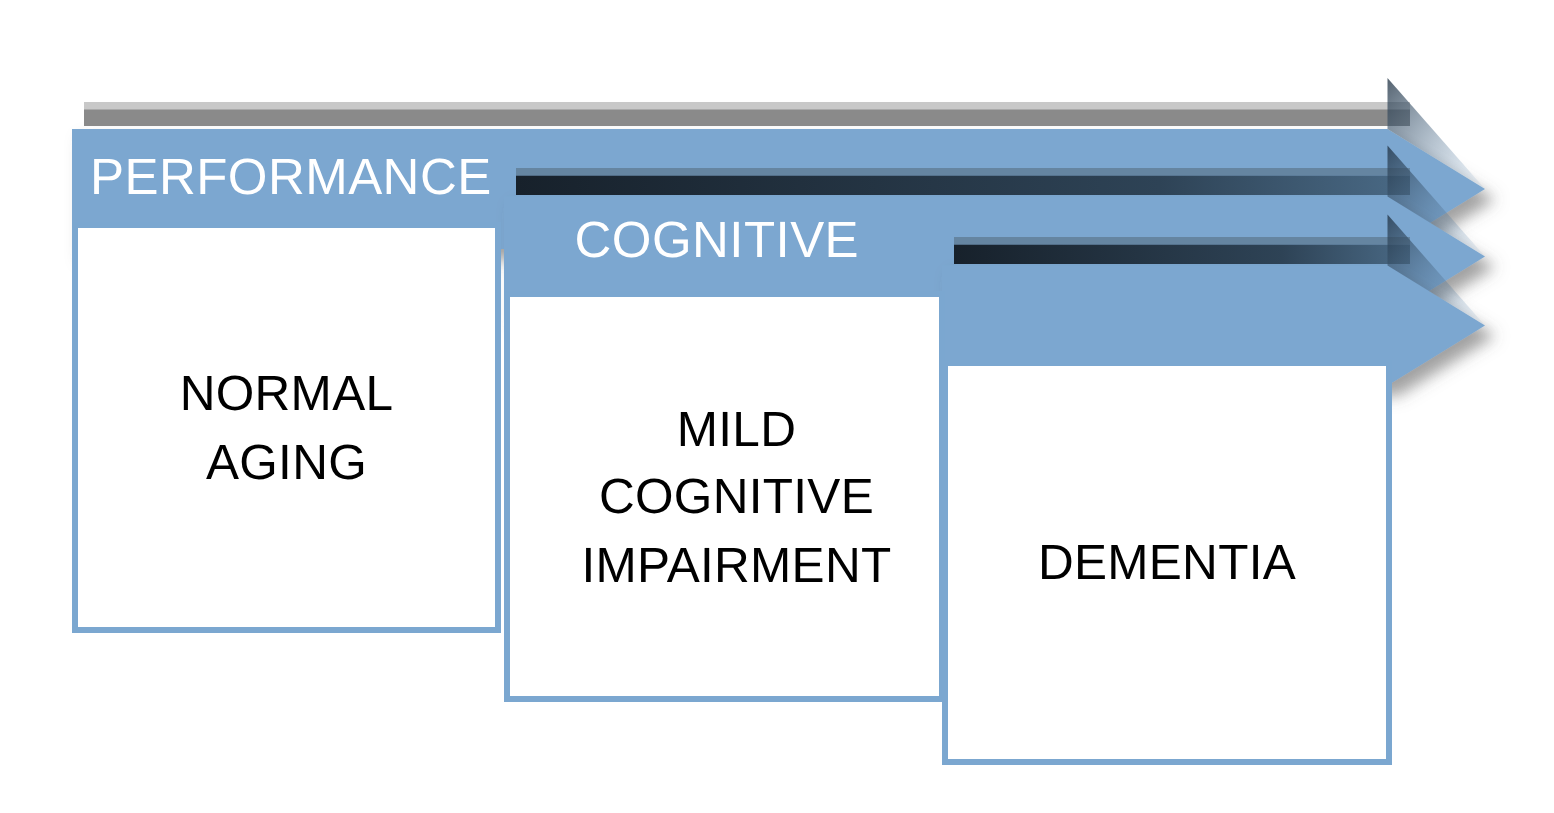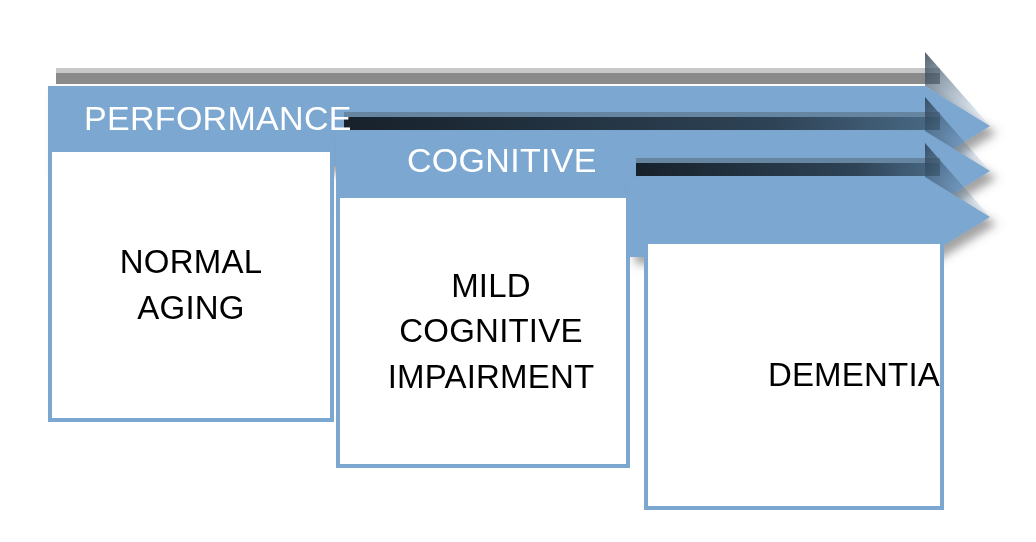--- a/index.html
+++ b/index.html
@@ -48,33 +48,32 @@
     color: #000000;
     font-size: 33px;
     line-height: 1.38;
     font-weight: 400;
     letter-spacing: 0.2px;
     white-space: pre-line;
   }
 
   #stage-box-0 { left: 48px;  top: 148px; width: 286px; height: 274px; }
   #stage-box-1 { left: 336px; top: 194px; width: 294px; height: 274px; padding-left: 16px; }
-  #stage-box-2 { left: 644px; top: 240px; width: 300px; height: 270px; justify-content: flex-end; }
+  #stage-box-2 { left: 628px; top: 240px; width: 300px; height: 270px; }
 
   
   .banner-label {
     position: absolute;
     color: #ffffff;
     font-size: 34px;
     line-height: 1;
     font-weight: 400;
     letter-spacing: 0.3px;
     white-space: nowrap;
     z-index: 6;
-    margin-left: 24px;
   }
   #banner-label-0 { left: 60px;  top: 101px; }
   #banner-label-1 { left: 383px; top: 143px; }
   #banner-label-2 { left: 657px; top: 192px; }
 </style>
 </head>
 <body>
 
 <div id="diagram-root">
 

